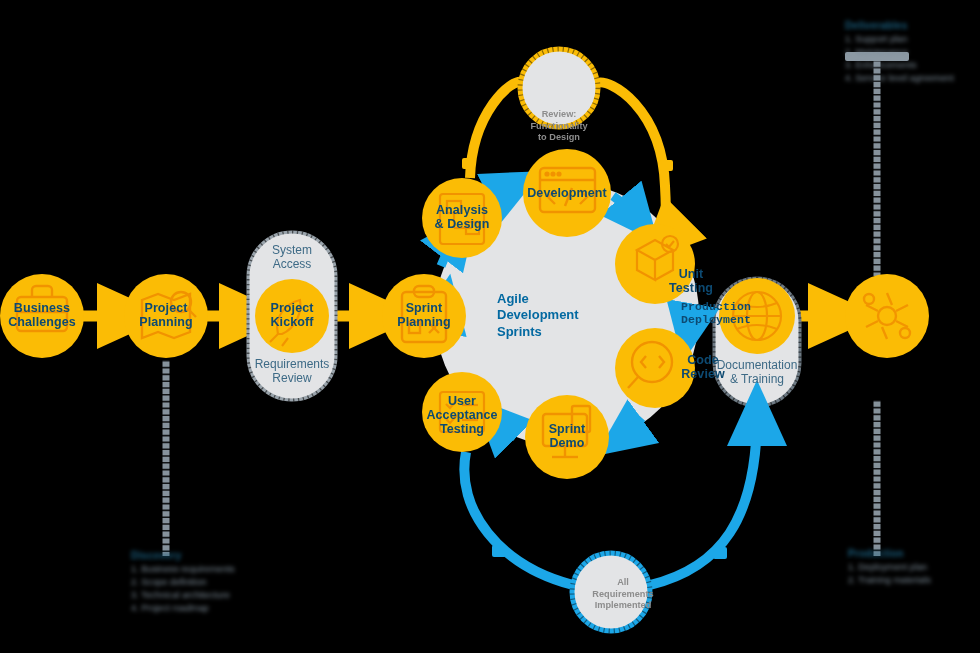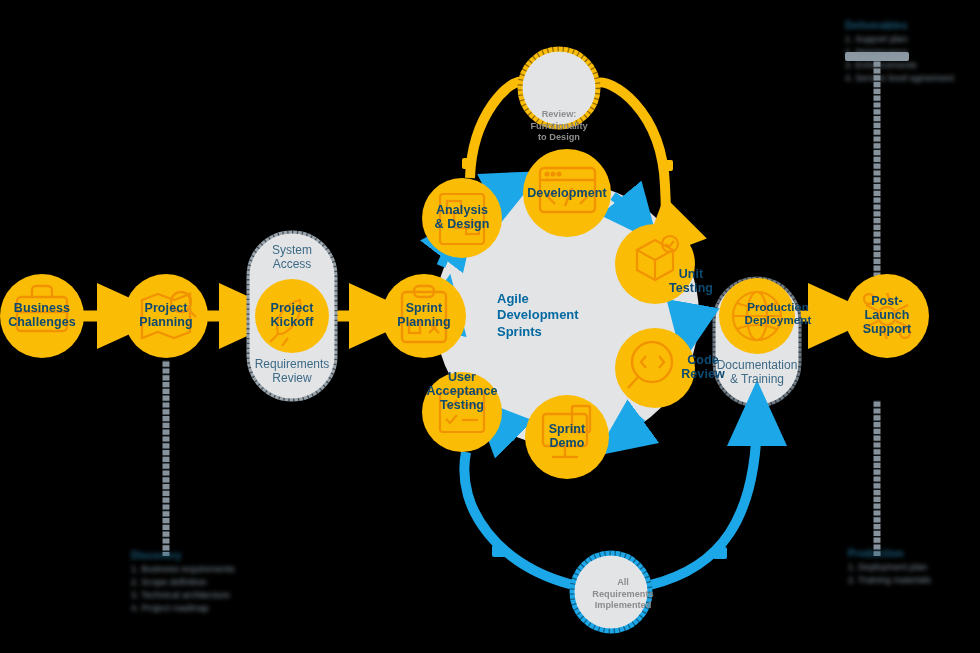--- a/index.html
+++ b/index.html
@@ -290,39 +290,36 @@
 <div class="node-label lbl-main" style="left:247px;top:301px;width:90px;">Project
 Kickoff</div>
 <div class="sub-label" style="left:247px;top:243px;width:90px;">System
 Access</div>
 <div class="sub-label" style="left:243px;top:357px;width:98px;">Requirements
 Review</div>
 
 <div class="node-label lbl-main" style="left:374px;top:301px;width:100px;">Sprint
 Planning</div>
 
-<div class="node-label lbl-sm" style="left:728px;top:301px;width:100px;">Production
+<div class="node-label lbl-sm" style="left:666px;top:301px;width:100px;font-family:Liberation Mono, monospace;">Production
 Deployment</div>
 <div class="sub-label" style="left:709px;top:358px;width:96px;">Documentation
 &amp; Training</div>
 
-<div class="node-label lbl-main" style="left:845px;top:294px;width:84px;">Post-
-Launch
-Support</div>
 
 <div class="node-label lbl-main" style="left:417px;top:203px;width:90px;">Analysis
 &amp; Design</div>
 <div class="node-label lbl-main" style="left:507px;top:186px;width:120px;">Development</div>
 <div class="node-label lbl-main" style="left:615px;top:267px;width:80px;margin-left:36px;">Unit
 Testing</div>
 <div class="node-label lbl-main" style="left:615px;top:353px;width:80px;padding-left:48px;">Code
 Review</div>
 <div class="node-label lbl-main" style="left:527px;top:422px;width:80px;">Sprint
 Demo</div>
-<div class="node-label lbl-main" style="left:417px;top:370px;width:90px;">User
+<div class="node-label lbl-main" style="left:417px;top:394px;width:90px;">User
 Acceptance
 Testing</div>
 
 <div class="bubble-label" style="left:519px;top:73px;width:80px;margin-top:36px;">Review:
 Functionality
 to Design</div>
 <div class="bubble-label" style="left:583px;top:577px;width:80px;">All
 Requirements
 Implemented</div>
 

